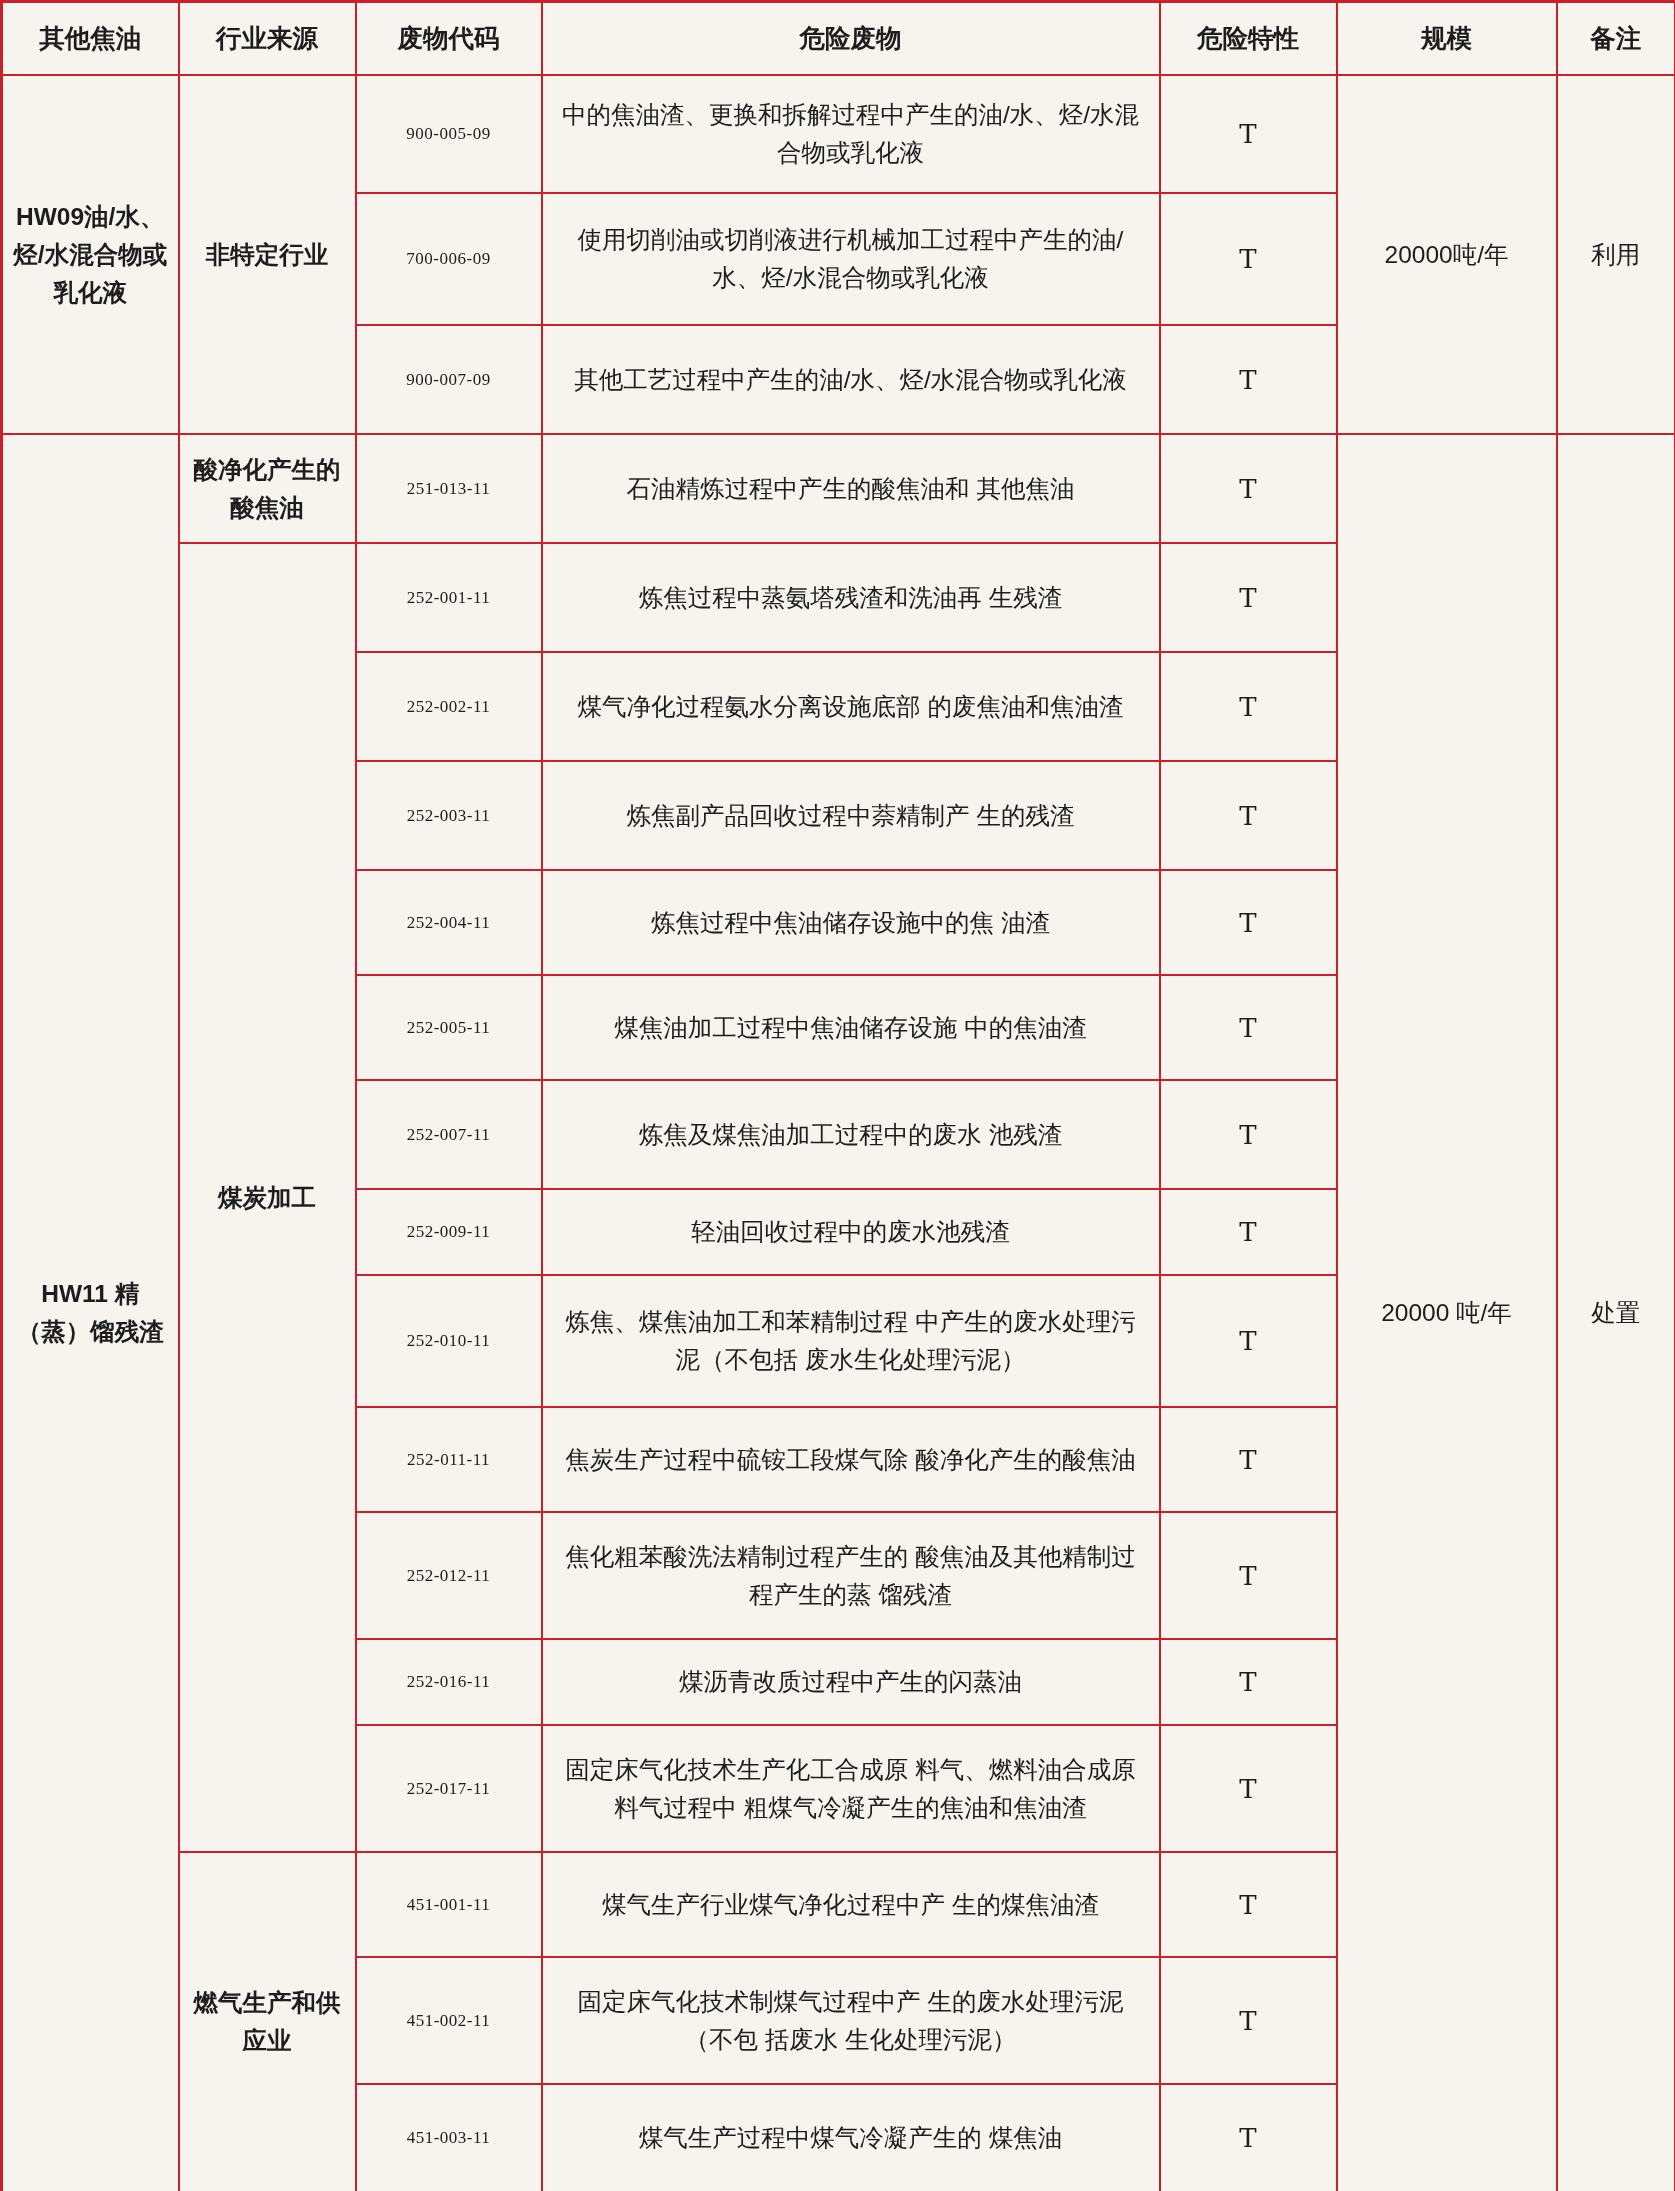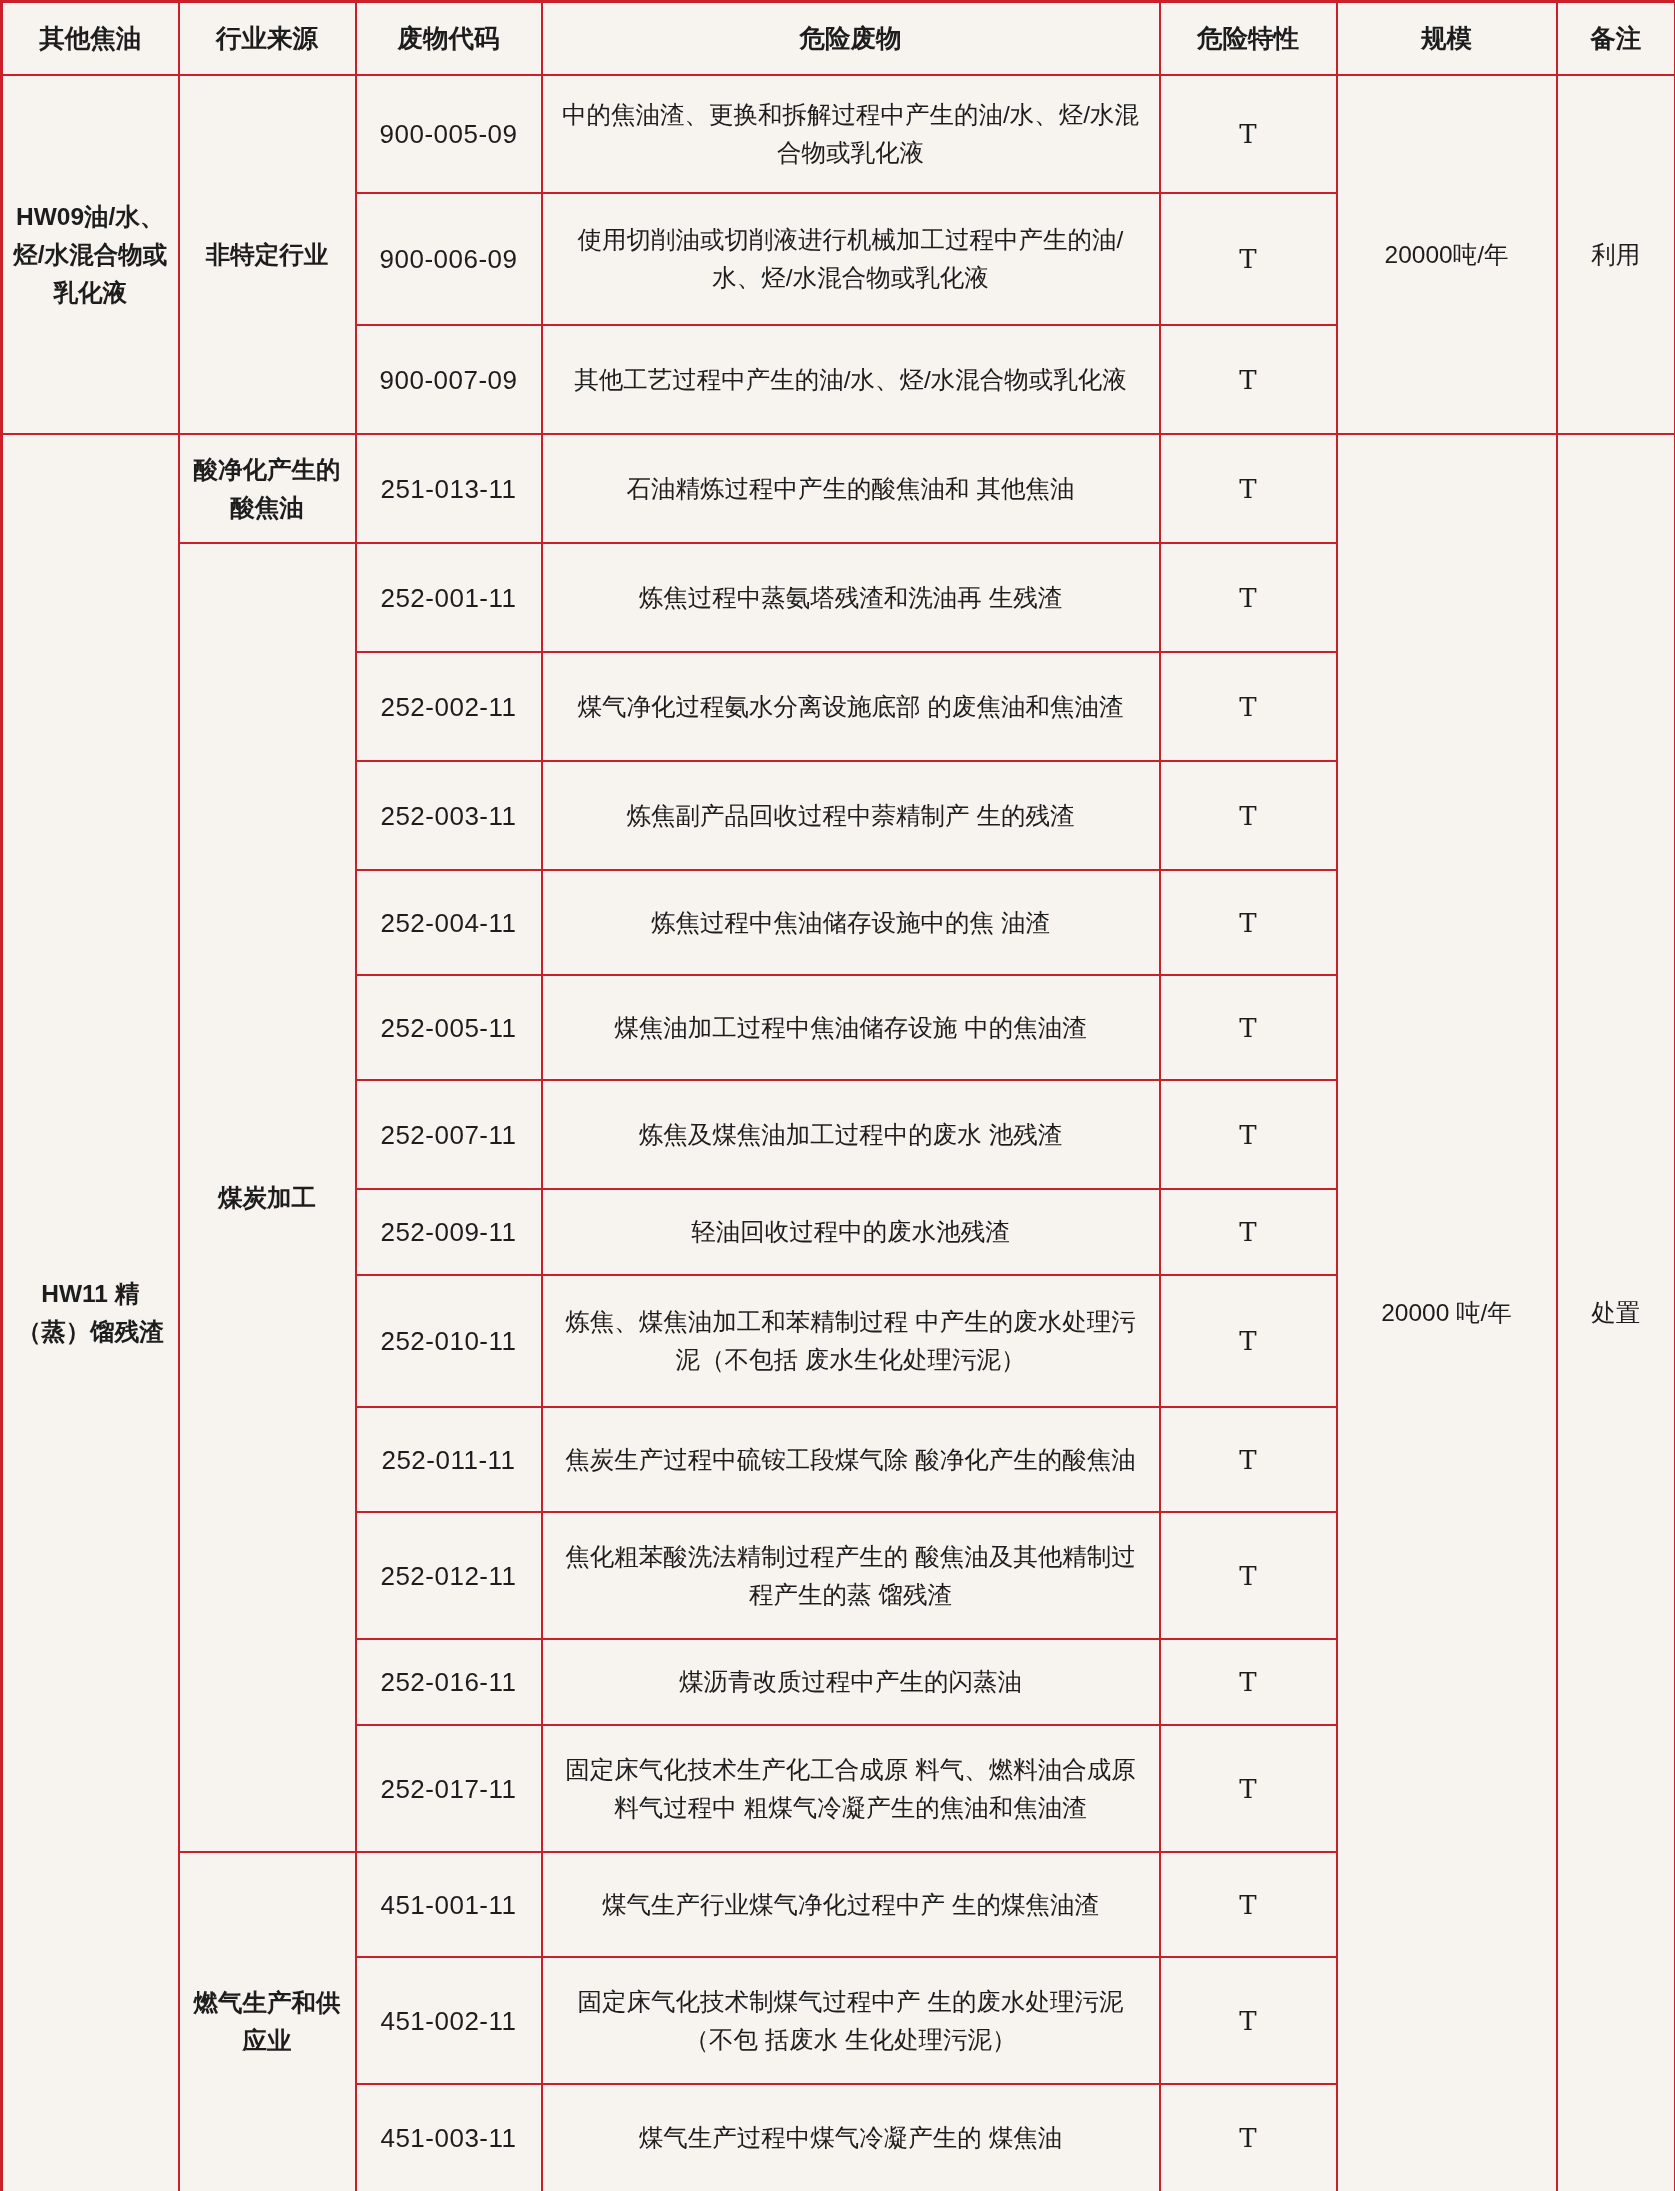--- a/index.html
+++ b/index.html
@@ -7,21 +7,21 @@
        font-family:"Liberation Sans",sans-serif;color:#1d1d1d;}
   table.hwt{border-collapse:collapse;table-layout:fixed;
             width:1676px;height:2191px;background:#f7f3ee;}
   .hwt td,.hwt th{border:2.7px solid #c9202b;padding:3.6px 9px;
                   text-align:center;vertical-align:middle;
                   font-size:24.5px;line-height:1.55;word-break:break-all;}
   .hwt{border:3.6px solid #c9202b;}
   .hwt th{font-weight:bold;font-size:25.5px;height:64px;}
   td.cat,td.ind{font-weight:bold;margin-top:28px;}
   td.haz{font-family:"DejaVu Serif","Liberation Serif",serif;font-size:26px;}
-  td.code{font-size:26px;letter-spacing:0.5px;}
+  td.code{font-size:17px;letter-spacing:0.5px;font-family:Liberation Serif, serif;}
   td.waste{padding:5.5px 12.7px;}
 </style>
 </head>
 <body>
 
 <table class="hwt">
   <colgroup>
     <col style="width:177px">
       <col style="width:177px">
       <col style="width:186px">
@@ -45,21 +45,21 @@
       <tr style="height: 118px;">
         <td class="cat" rowspan="3">HW09油/水、烃/水混合物或乳化液</td>
         <td class="ind" rowspan="3">非特定行业</td>
         <td class="code">900-005-09</td>
         <td class="waste">中的焦油渣、更换和拆解过程中产生的油/水、烃/水混合物或乳化液</td>
         <td class="haz">T</td>
         <td rowspan="3">20000吨/年</td>
         <td rowspan="3">利用</td>
       </tr>
       <tr style="height: 132px;">
-        <td class="code">900-006-09</td>
+        <td class="code">700-006-09</td>
         <td class="waste">使用切削油或切削液进行机械加工过程中产生的油/水、烃/水混合物或乳化液</td>
         <td class="haz">T</td>
       </tr>
       <tr style="height: 109px;">
         <td class="code">900-007-09</td>
         <td class="waste">其他工艺过程中产生的油/水、烃/水混合物或乳化液</td>
         <td class="haz">T</td>
       </tr>
       <tr style="height: 109px;">
         <td class="cat" rowspan="16">HW11 精（蒸）馏残渣</td>

